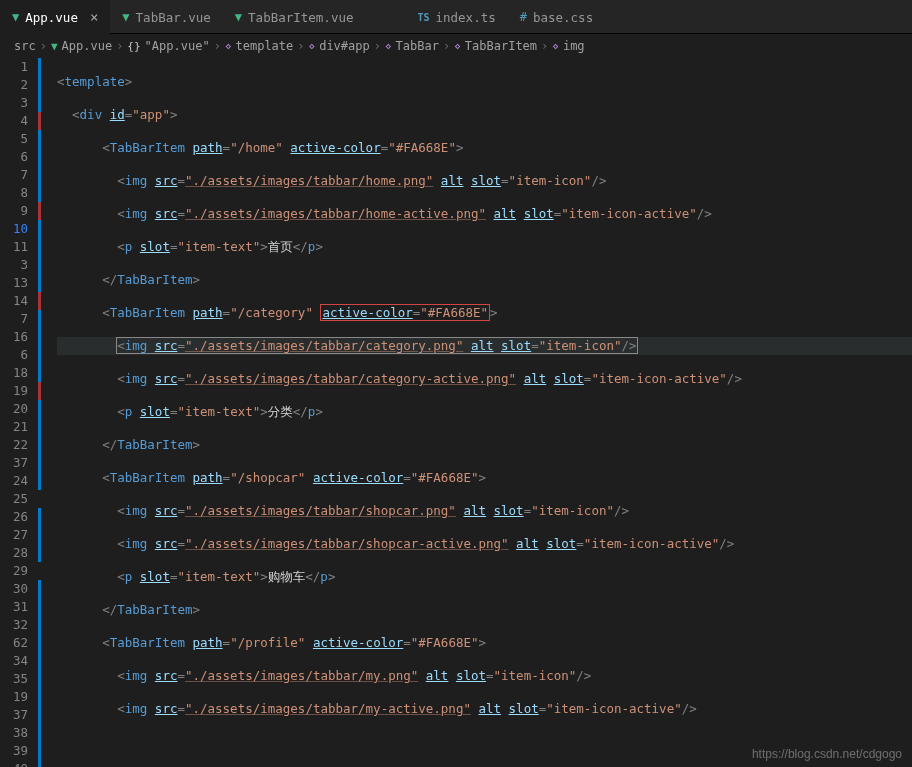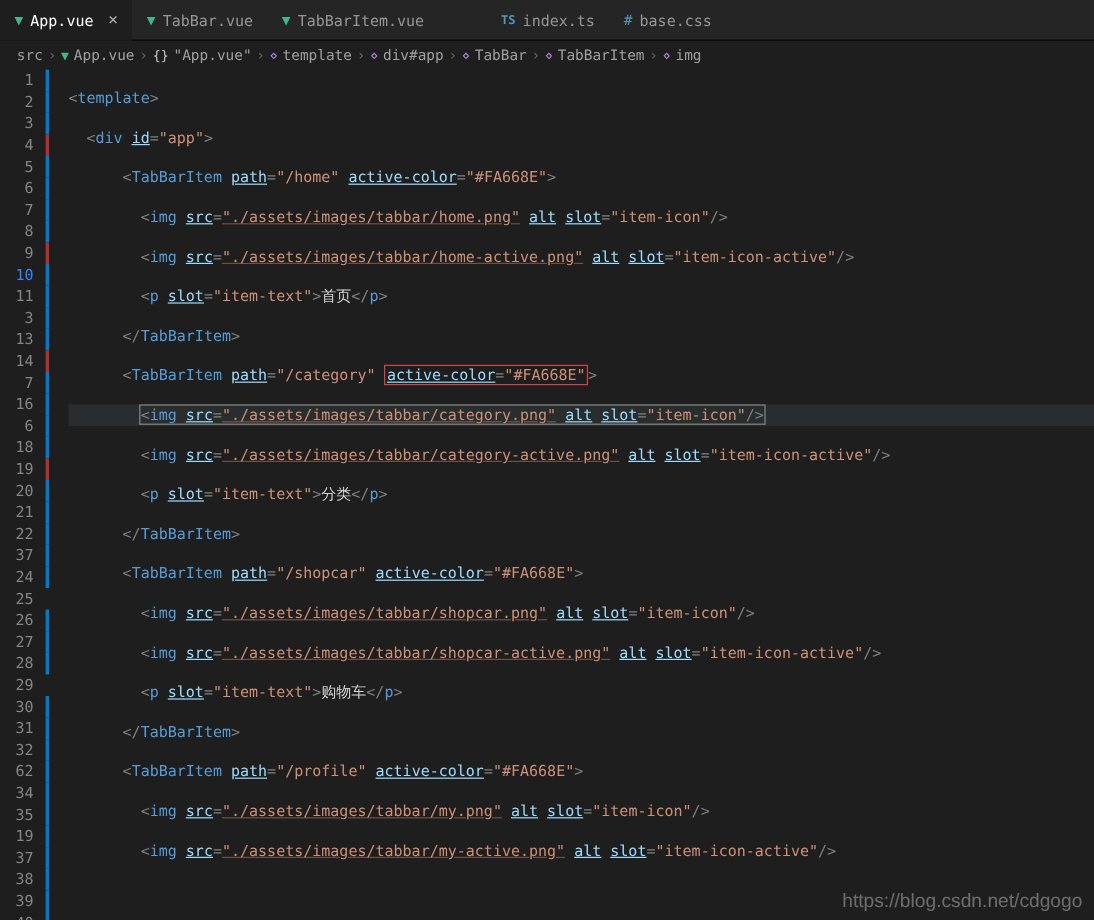--- a/index.html
+++ b/index.html
@@ -82,21 +82,21 @@
   .t-tag { color: #569cd6; }
   .t-close { color: #569cd6; }
   .t-attr { color: #9cdcfe; text-decoration: underline; }
   .t-str { color: #ce9178; }
   .t-url { color: #ce9178; text-decoration: underline; text-decoration-color: rgba(206,145,120,0.45); }
   .t-text { color: #d4d4d4; }
   .redbox { border: 1px solid #d14545; padding: 0 1px; }
   .cursor-box { outline: 1px solid #888; }
   .watermark {
     position: absolute; right: 10px; bottom: 6px;
-    color: rgba(255,255,255,0.35); font-size: 16px;
+    color: rgba(255,255,255,0.35); font-size: 12px;
     font-family: -apple-system, sans-serif;
   }
 </style>
 </head>
 <body>
 
 <div class="tabs">
   <div class="tab active">
     <span class="vue-icon">▼</span>
     <span>App.vue</span>

